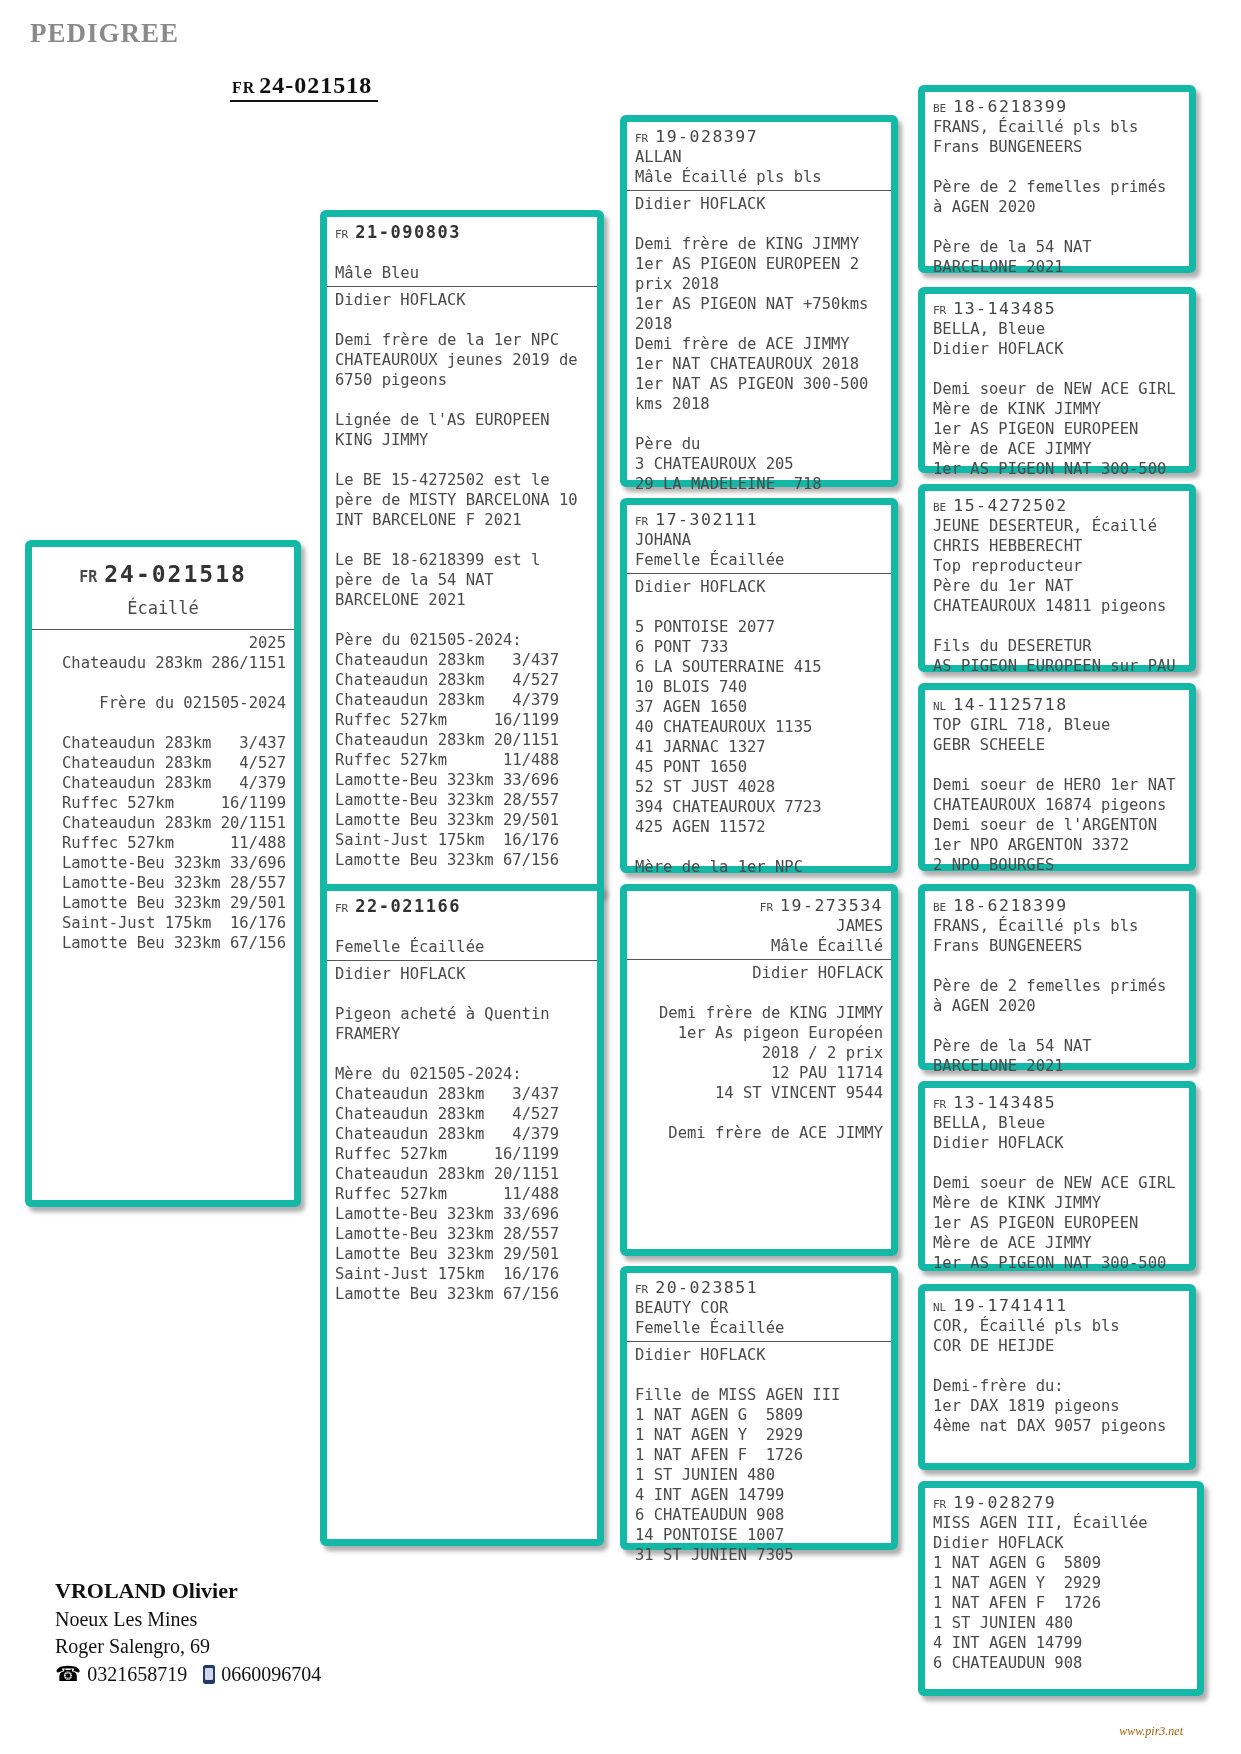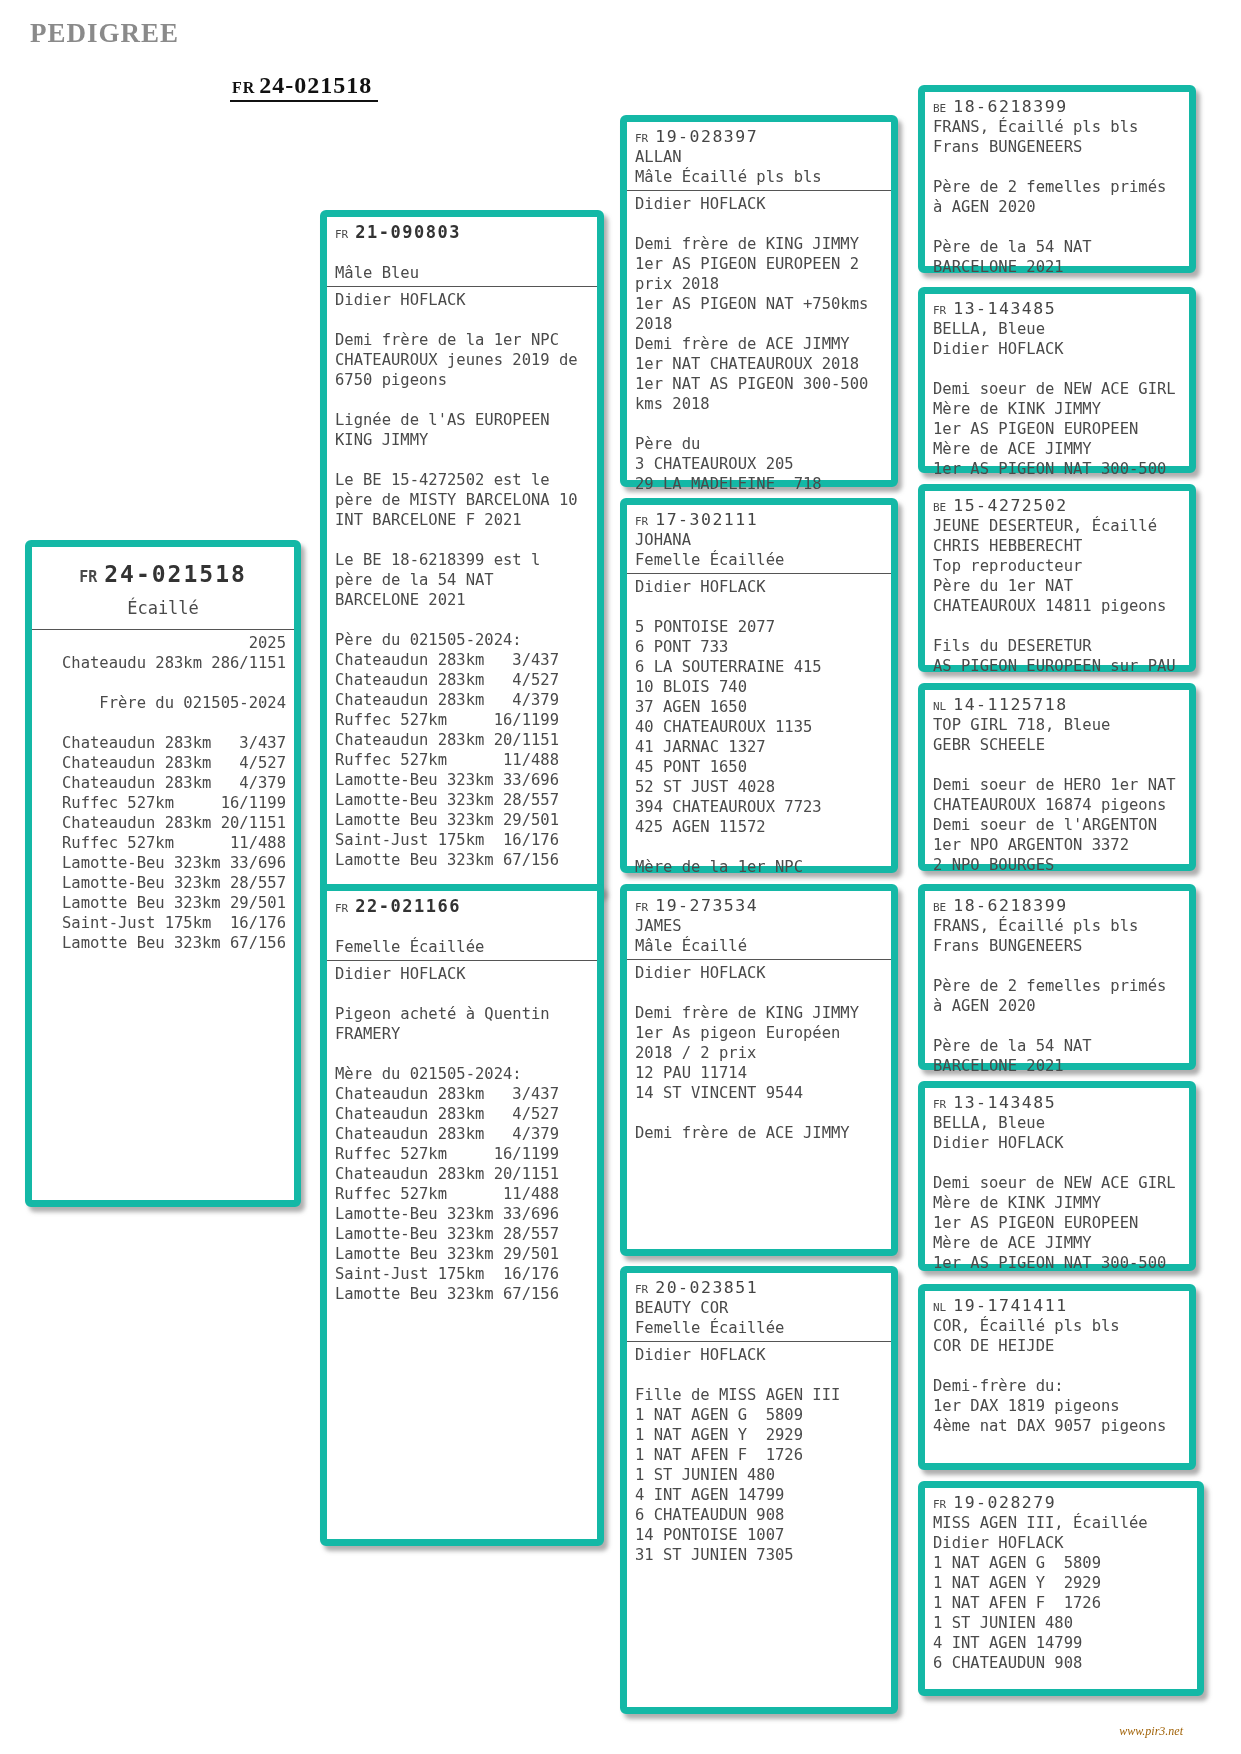--- a/index.html
+++ b/index.html
@@ -25,22 +25,22 @@
   .pbox.subject .ring .num{font-size:23px;font-weight:bold;letter-spacing:2px;color:#333;}
   .pbox.subject .bline{text-align:right;}
   .pbox.subject .bline.centered{text-align:center;font-size:17px;min-height:26px;line-height:26px;margin-top:8px;}
   .pbox.subject .rule{margin-top:8px;}
   
   #box-subject {left:25px; top:540px; width:276px; height:667px;}
   #box-father  {left:320px;top:210px; width:284px; height:686px;}
   #box-mother  {left:320px;top:884px; width:284px; height:662px;}
   #box-allan   {left:620px;top:115px; width:278px; height:372px;}
   #box-johana  {left:620px;top:498px; width:278px; height:375px;}
-  #box-james   {left:620px;top:884px; width:278px; height:372px;}
-  #box-beauty  {left:620px;top:1266px;width:278px; height:448px;}
+  #box-james   {left:620px;top:884px; width:278px; height:372px;text-align:right;}
+  #box-beauty  {left:620px;top:1266px;width:278px; height:284px;}
   #box-frans1  {left:918px;top:85px;  width:278px; height:188px;}
   #box-bella1  {left:918px;top:287px; width:278px; height:186px;}
   #box-jeune   {left:918px;top:484px; width:278px; height:188px;}
   #box-topgirl {left:918px;top:683px; width:278px; height:188px;}
   #box-frans2  {left:918px;top:884px; width:278px; height:186px;}
   #box-bella2  {left:918px;top:1081px;width:278px; height:190px;}
   #box-cor     {left:918px;top:1284px;width:278px; height:186px;}
   #box-missagen{left:918px;top:1481px;width:286px; height:215px;}
   
   .footer{position:absolute;left:55px;top:1578px;font-family:"Liberation Serif","DejaVu Serif",serif;color:#111;}
@@ -298,15 +298,26 @@
       <div class="bline">MISS AGEN III, Écaillée</div>
       <div class="bline">Didier HOFLACK</div>
       <div class="bline">1 NAT AGEN G  5809</div>
       <div class="bline">1 NAT AGEN Y  2929</div>
       <div class="bline">1 NAT AFEN F  1726</div>
       <div class="bline">1 ST JUNIEN 480</div>
       <div class="bline">4 INT AGEN 14799</div>
       <div class="bline">6 CHATEAUDUN 908</div>
     </div>
 
+  <div class="footer">
+    <div class="fname">VROLAND Olivier</div>
+    <div class="fline">Noeux Les Mines</div>
+    <div class="fline">Roger Salengro, 69</div>
+    <div class="fphones">
+      <span class="phone-glyph">☎</span>
+      <span>0321658719</span>
+      <span class="mobile-shape"></span>
+      <span>0660096704</span>
+    </div>
+  </div>
 
   <div class="watermark">www.pir3.net</div>
 </div>
 
 </body></html>

